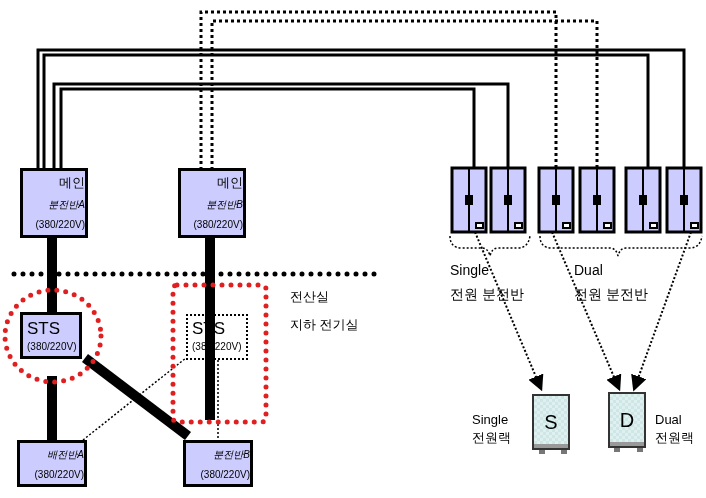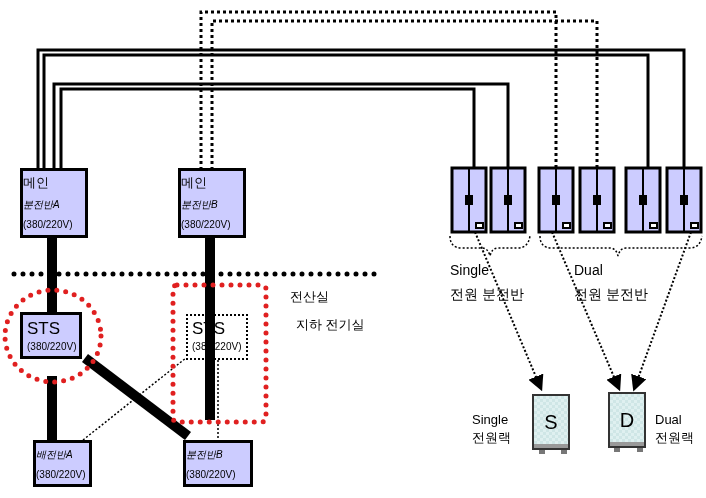--- a/index.html
+++ b/index.html
@@ -1,21 +1,21 @@
 <!DOCTYPE html>
 <html><head>
 <meta charset="utf-8">
 <style>
   html, body { margin: 0; padding: 0; background: #ffffff; }
   body { width: 706px; height: 498px; position: relative; overflow: hidden;
          font-family: "Liberation Sans", "DejaVu Sans", sans-serif; color: #000; }
   svg { position: absolute; left: 0; top: 0; }
   .lbl { position: absolute; white-space: nowrap; font-family: "Liberation Sans", "DejaVu Sans", sans-serif; }
   .box { position: absolute; box-sizing: border-box; background: #ccccff; border: 3px solid #000;
-         display: flex; flex-direction: column; align-items: flex-start; justify-content: center; }
+         display: flex; flex-direction: column; align-items: flex-end; justify-content: center; }
   .box .t1 { font-size: 13px; line-height: 22px; }
   .box .t2 { font-size: 10px; line-height: 22px; font-style: italic; }
   .box .t3 { font-size: 10px; line-height: 18px; }
   .sts { align-items: flex-start; justify-content: flex-start; padding: 4px 0 0 4px; }
   .sts .big { font-size: 17px; line-height: 20px; }
   .sts .small { font-size: 10px; line-height: 16px; }
   .sts-ghost { position: absolute; box-sizing: border-box; border: 2px dotted #000; background: transparent;
                padding: 3px 0 0 4px; }
   .sts-ghost .big { font-size: 17px; line-height: 20px; }
   .sts-ghost .small { font-size: 10px; line-height: 16px; }
@@ -133,35 +133,35 @@
   <span class="t2">분전반A</span>
   <span class="t3">(380/220V)</span>
 </div>
 <div class="box" style="left:178px;top:168px;width:68px;height:70px;">
   <span class="t1">메인</span>
   <span class="t2">분전반B</span>
   <span class="t3">(380/220V)</span>
 </div>
 
 <span class="lbl section-label" style="left:290px;top:252px;">전산실</span>
-<span class="lbl section-label" style="left:296px;top:280px;">지하 전기실</span>
+<span class="lbl section-label" style="left:290px;top:280px;">지하 전기실</span>
 
 <div class="box sts" style="left:20px;top:312px;width:62px;height:47px;">
   <span class="big">STS</span>
   <span class="small">(380/220V)</span>
 </div>
 
 <div class="sts-ghost" style="left:186px;top:314px;width:62px;height:46px;">
   <div class="big">STS</div>
   <div class="small">(380/220V)</div>
 </div>
 
 <div style="position:absolute;left:205px;top:314px;width:10px;height:46px;background:#000;"></div>
 
-<div class="box" style="left:33px;top:440px;width:59px;height:47px;">
+<div class="box" style="left:17px;top:440px;width:70px;height:47px;">
   <span class="t2">배전반A</span>
   <span class="t3">(380/220V)</span>
 </div>
 <div class="box" style="left:183px;top:440px;width:70px;height:47px;">
   <span class="t2">분전반B</span>
   <span class="t3">(380/220V)</span>
 </div>
 
 <div class="lbl group-label" style="left:450px;top:258px;">
   <div>Single</div>

